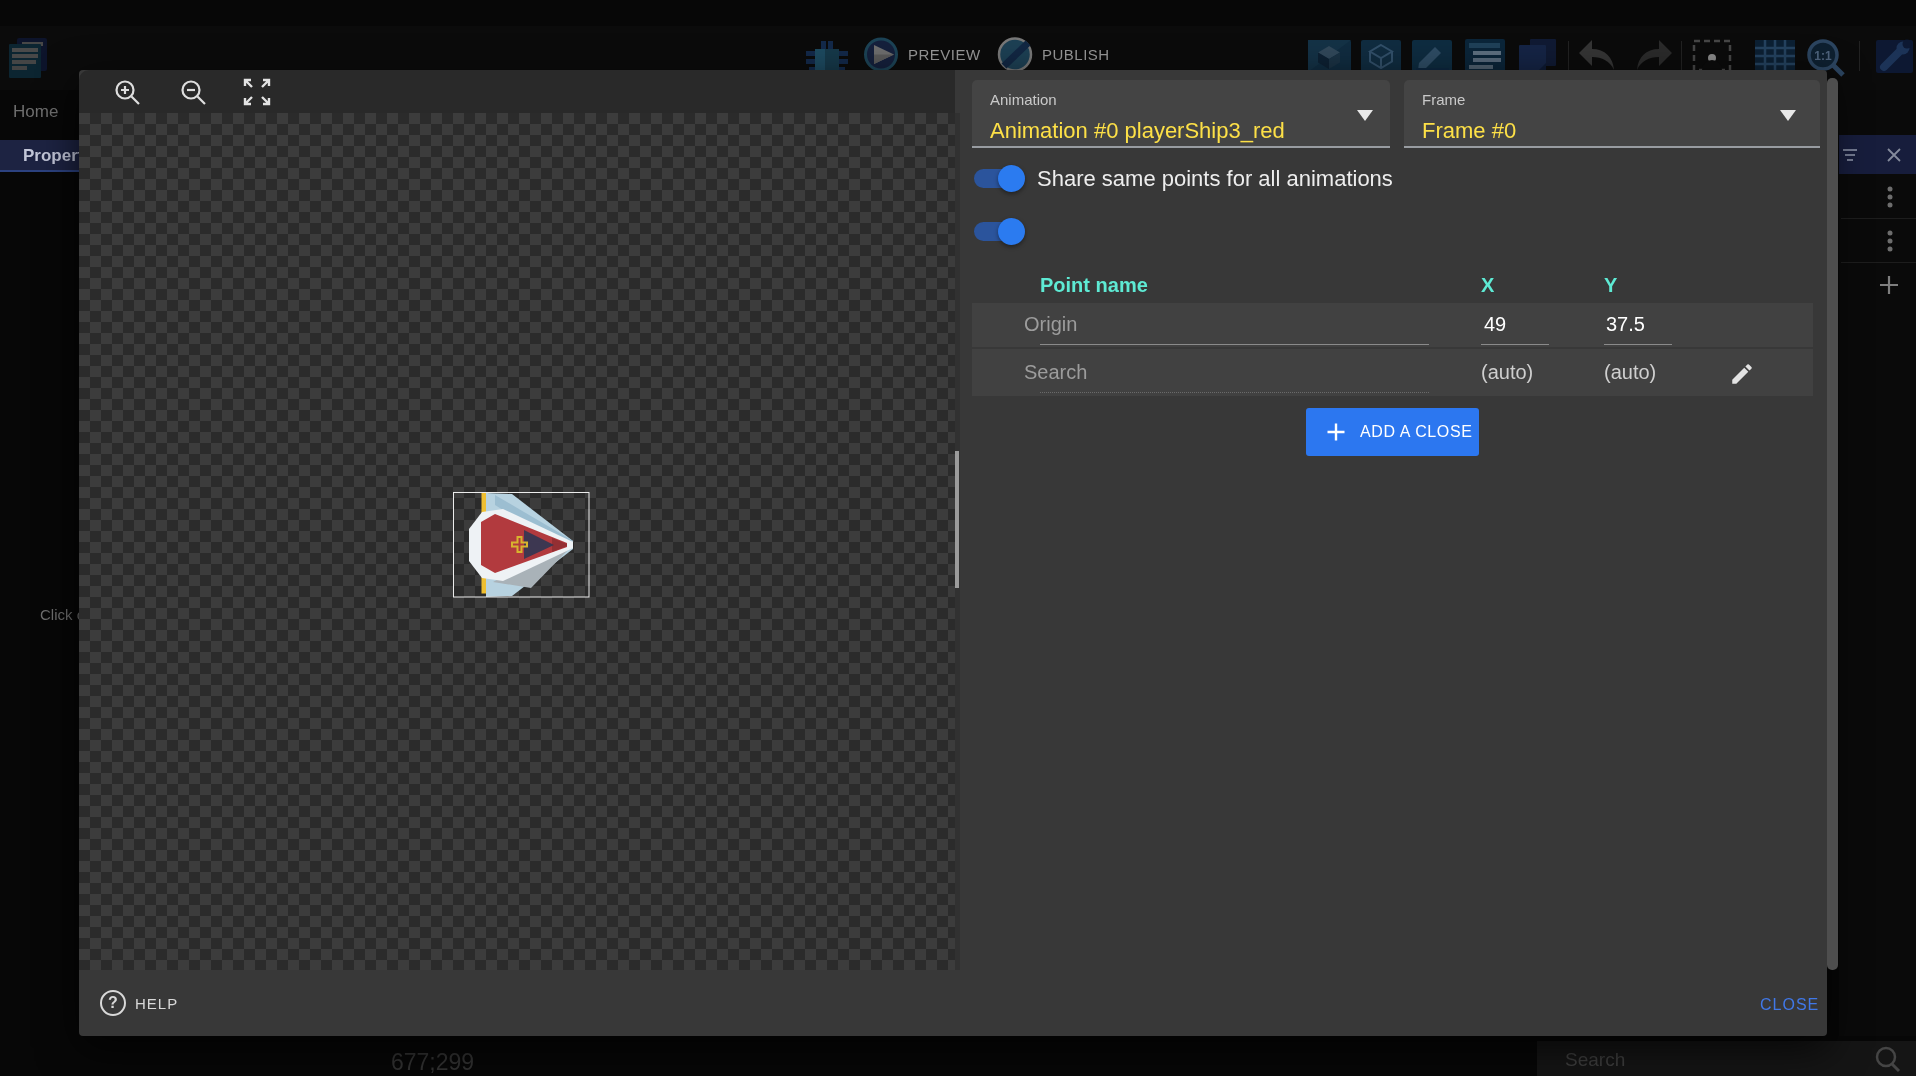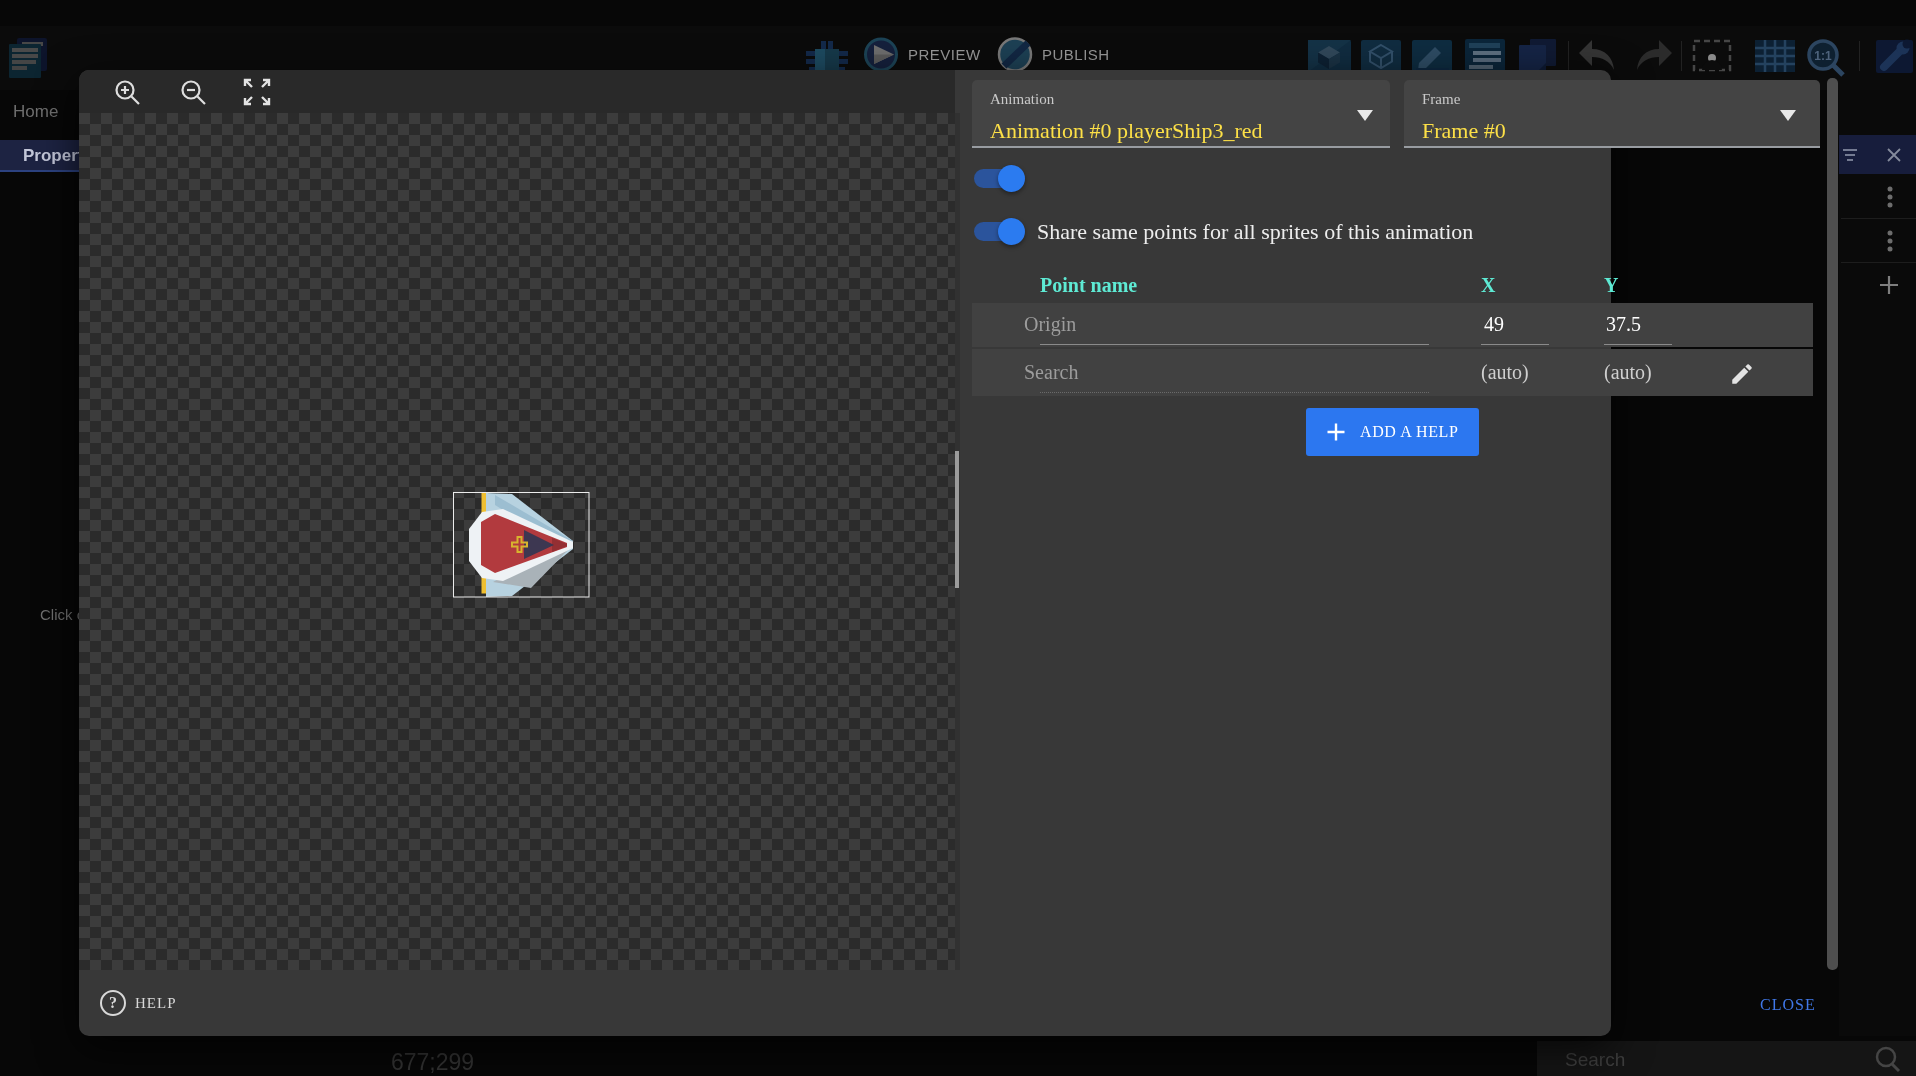--- a/index.html
+++ b/index.html
@@ -25,22 +25,22 @@
   #rbluebar { position:absolute; left:1839px; top:135px; width:77px; height:39px; background:#171d3c; }
   .rsep { position:absolute; left:1841px; width:75px; height:1px; background:#1d1d1d; }
 
   
   #bottombar { position:absolute; left:0; top:1036px; width:1916px; height:40px; background:#070707; }
   #coords { position:absolute; left:391px; top:1049px; font-size:23px; color:#323232; }
   #searchbox { position:absolute; left:1537px; top:1041px; width:379px; height:35px; background:#151515; }
   #searchtxt { position:absolute; left:1565px; top:1049px; font-size:19px; color:#3e3e3e; }
 
   
-  #dialog { position:absolute; left:79px; top:70px; width:1532px; height:966px;
-    background:#383838; border-radius:10px; box-shadow:0 12px 40px rgba(0,0,0,0.7);font-family:Liberation Serif, serif; }
+  #dialog { position:absolute; left:79px; top:70px; width:1748px; height:966px;
+    background:#383838; border-radius:4px; box-shadow:0 12px 40px rgba(0,0,0,0.7); }
   #zoomstrip { position:absolute; left:0; top:0; width:876px; height:43px; background:#292929;
      border-radius:10px 0 0 0; }
   #checker { position:absolute; left:0; top:43px; width:876px; height:857px;
      background:repeating-conic-gradient(#2b2b2b 0% 25%, #3c3c3c 0% 50%);
      background-size:22px 22px; }
   #ctrack { position:absolute; left:876px; top:43px; width:5px; height:857px; background:#313131; }
   #cthumb { position:absolute; left:876px; top:381px; width:4px; height:137px; background:#9b9b9b; }
   #dthumb { position:absolute; left:1748px; top:8px; width:11px; height:892px; background:#4e4e4e; border-radius:5px; }
 
   .field { position:absolute; top:10px; height:68px; background:#444444; border-radius:5px 5px 0 0;
@@ -244,24 +244,24 @@
     </div>
     <div class="field" id="fframe">
       <span class="lbl">Frame</span>
       <span class="val">Frame #0</span>
       <span class="arr"></span>
     </div>
 
     <div class="toggle" style="top:99px">
         <div class="knob"></div>
       </div>
+    <div class="toglbl" style="top:96px">Share same points for all animations</div>
     <div class="toggle" style="top:152px">
         <div class="knob"></div>
       </div>
-    <div class="toglbl" style="top:149px">Share same points for all sprites of this animation</div>
 
     <div class="th" style="left:961px;top:204px">Point name</div>
     <div class="th" style="left:1402px;top:204px">X</div>
     <div class="th" style="left:1525px;top:204px">Y</div>
 
     <div class="trow" style="top:233px;height:44px">
       <span class="cellname" style="top:10px">Origin</span>
       <span class="cellval" style="left:512px;top:10px">49</span>
       <span class="cellval" style="left:634px;top:10px">37.5</span>
       <span class="uline" style="left:68px;top:41px;width:389px"></span>
@@ -275,21 +275,21 @@
       <span class="uline" style="left:68px;top:43px;width:389px;background:none;border-bottom:1px dotted #6a6a6a"></span>
       <svg class="abs" style="left:757px;top:12px" width="26" height="26" viewBox="0 0 24 24">
         <path fill="#e3e3e3" d="M3 17.25V21h3.75L17.81 9.94l-3.75-3.75L3 17.25zM20.71 7.04a1 1 0 0 0 0-1.41l-2.34-2.34a1 1 0 0 0-1.41 0l-1.83 1.83 3.75 3.75 1.83-1.83z"></path>
       </svg>
     </div>
 
     <div id="addbtn">
       <svg class="plus" width="20" height="20" viewBox="0 0 20 20">
         <path d="M10 1.5 V18.5 M1.5 10 H18.5" stroke="#ffffff" stroke-width="2.4"></path>
       </svg>
-      <span class="txt">ADD A HELP</span>
+      <span class="txt">ADD A CLOSE</span>
     </div>
 
     <div id="helpbtn">
       <div id="helpico">?</div>
       <div id="helptxt">HELP</div>
     </div>
     <div id="closebtn">CLOSE</div>
   </div>
 
 </div>

